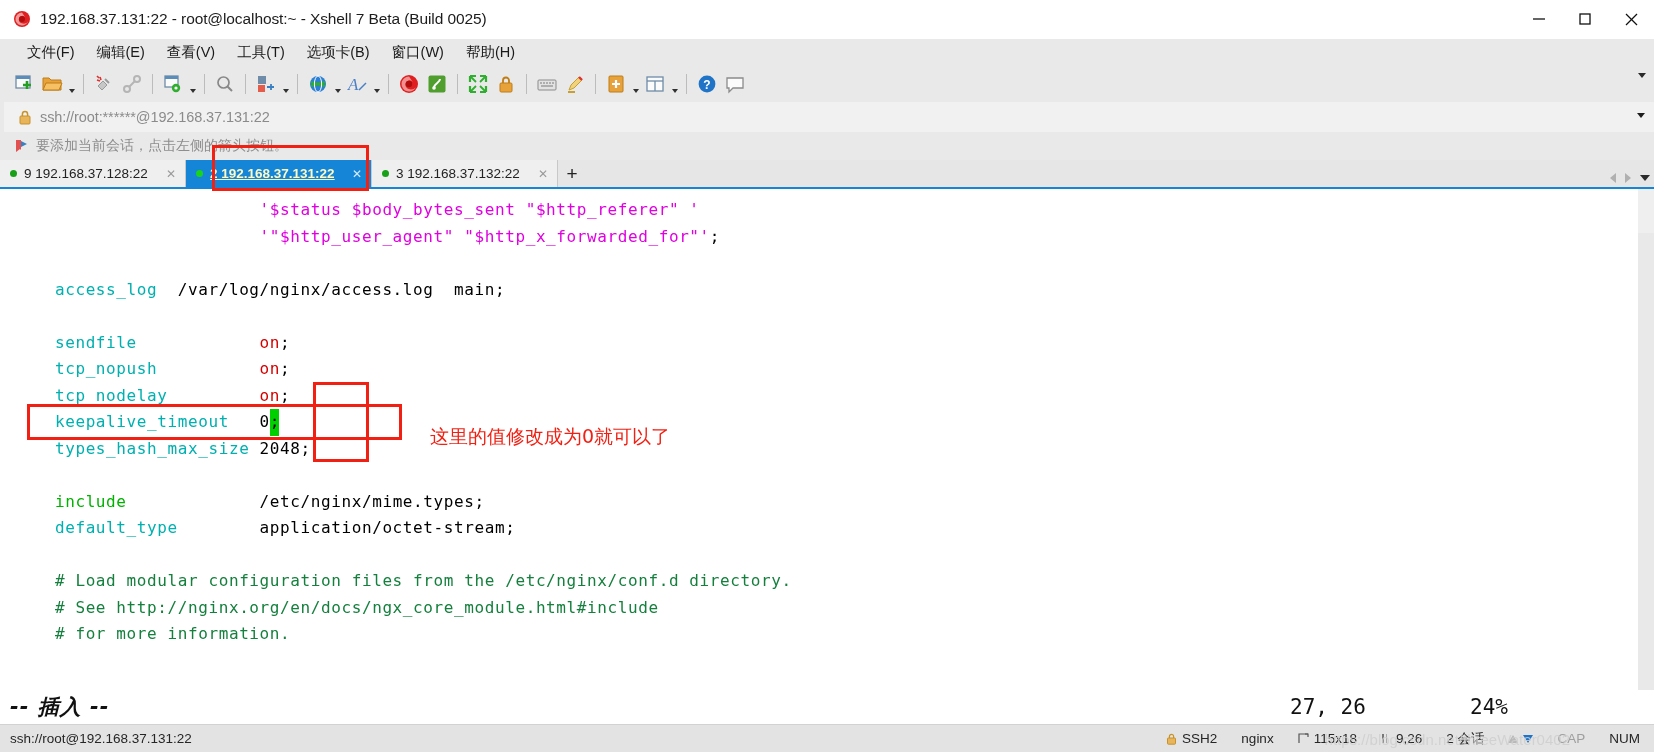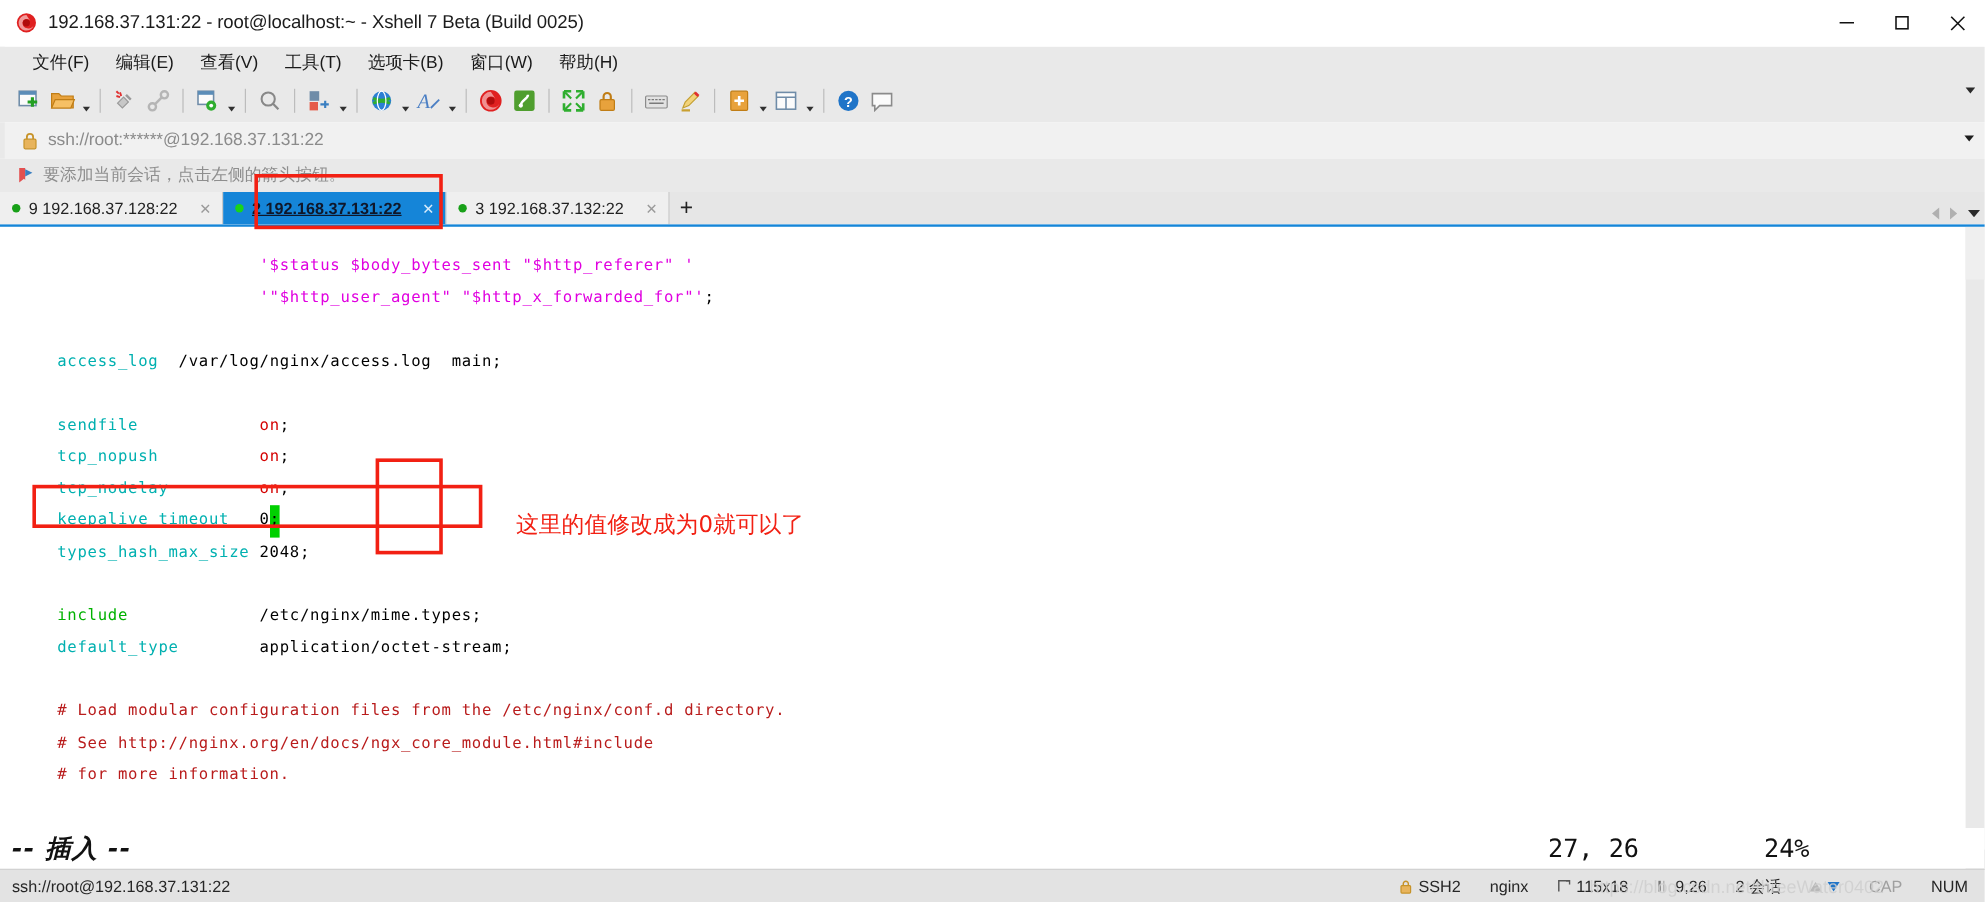--- a/index.html
+++ b/index.html
@@ -47,42 +47,42 @@
   .hint-text{font-size:14px;color:#8e8e8e;}
 
   
   .tabbar{height:27px;background:#e6e6e6;display:flex;align-items:flex-end;flex:none;position:relative;}
   .tab{height:27px;display:flex;align-items:center;padding:0 6px 0 10px;box-sizing:border-box;font-size:13.5px;
        background:#efefef;border-right:1px solid #c8c8c8;min-width:186px;position:relative;}
   .tab.active{background:#1585d8;color:#ffffff;font-weight:bold;}
   .tab-dot{width:7px;height:7px;border-radius:50%;background:#18a018;margin-right:7px;flex:none;}
   .tab.active .tab-dot{background:#1ad41a;}
   .tab-label{flex:1;color:#222;white-space:nowrap;}
-  .tab.active .tab-label{color:#0f172a;text-decoration:underline;}
+  .tab.active .tab-label{color:#fef9c3;text-decoration:underline;}
   .tab-close{width:16px;height:16px;display:flex;align-items:center;justify-content:center;color:#9a9a9a;font-size:12px;}
   .tab.active .tab-close{color:#d8ecfb;}
   .tab-add{width:28px;height:27px;display:flex;align-items:center;justify-content:center;font-size:19px;color:#222;background:#e6e6e6;}
   .tab-nav{position:absolute;right:4px;bottom:4px;display:flex;align-items:center;gap:9px;}
   .tab-nav i{display:block;width:0;height:0;}
   .nav-l{border-top:5px solid transparent;border-bottom:5px solid transparent;border-right:6px solid #b0b0b0;}
   .nav-r{border-top:5px solid transparent;border-bottom:5px solid transparent;border-left:6px solid #b0b0b0;}
   .nav-d{border-left:5px solid transparent;border-right:5px solid transparent;border-top:6px solid #2a2a2a;}
 
   
   .termwrap{flex:1;display:flex;background:#ffffff;position:relative;border-top:2px solid #1585d8;overflow:hidden;}
   .term{flex:1;position:relative;background:#ffffff;
         font-family:"DejaVu Sans Mono","Liberation Mono",monospace;
-        font-size:13px;line-height:26.5px;letter-spacing:0.6px;
-        padding:20px 0 0 0;overflow:hidden;white-space:pre;}
+        font-size:16px;line-height:26.5px;letter-spacing:0.6px;
+        padding:8px 0 0 0;overflow:hidden;white-space:pre;}
   .term .ln{height:26.5px;padding-left:14px;}
   .c-cyan{color:#00b0b0;}
   .c-green{color:#00b200;}
   .c-magenta{color:#e000e0;}
   .c-red{color:#d40000;}
-  .c-blue{color:#b91c1c;}
+  .c-blue{color:#15803d;}
   .c-black{color:#000000;}
   .cursor{background:#00d000;color:#000000;display:inline-block;width:0.60em;}
   .term-scroll{width:16px;background:#e9e9e9;position:relative;flex:none;}
   .ts-thumb{position:absolute;left:0;right:0;top:0;height:44px;background:#efefef;}
   .ts-down{position:absolute;left:0;right:0;bottom:0;height:16px;background:#cdcdcd;}
   .ts-down i{position:absolute;left:4px;top:6px;width:0;height:0;border-left:4px solid transparent;border-right:4px solid transparent;border-top:5px solid #555;}
 
   
   .vimstatus{position:absolute;left:0;right:0;bottom:0;height:34px;
         font-family:"DejaVu Sans Mono","Liberation Mono",monospace;

